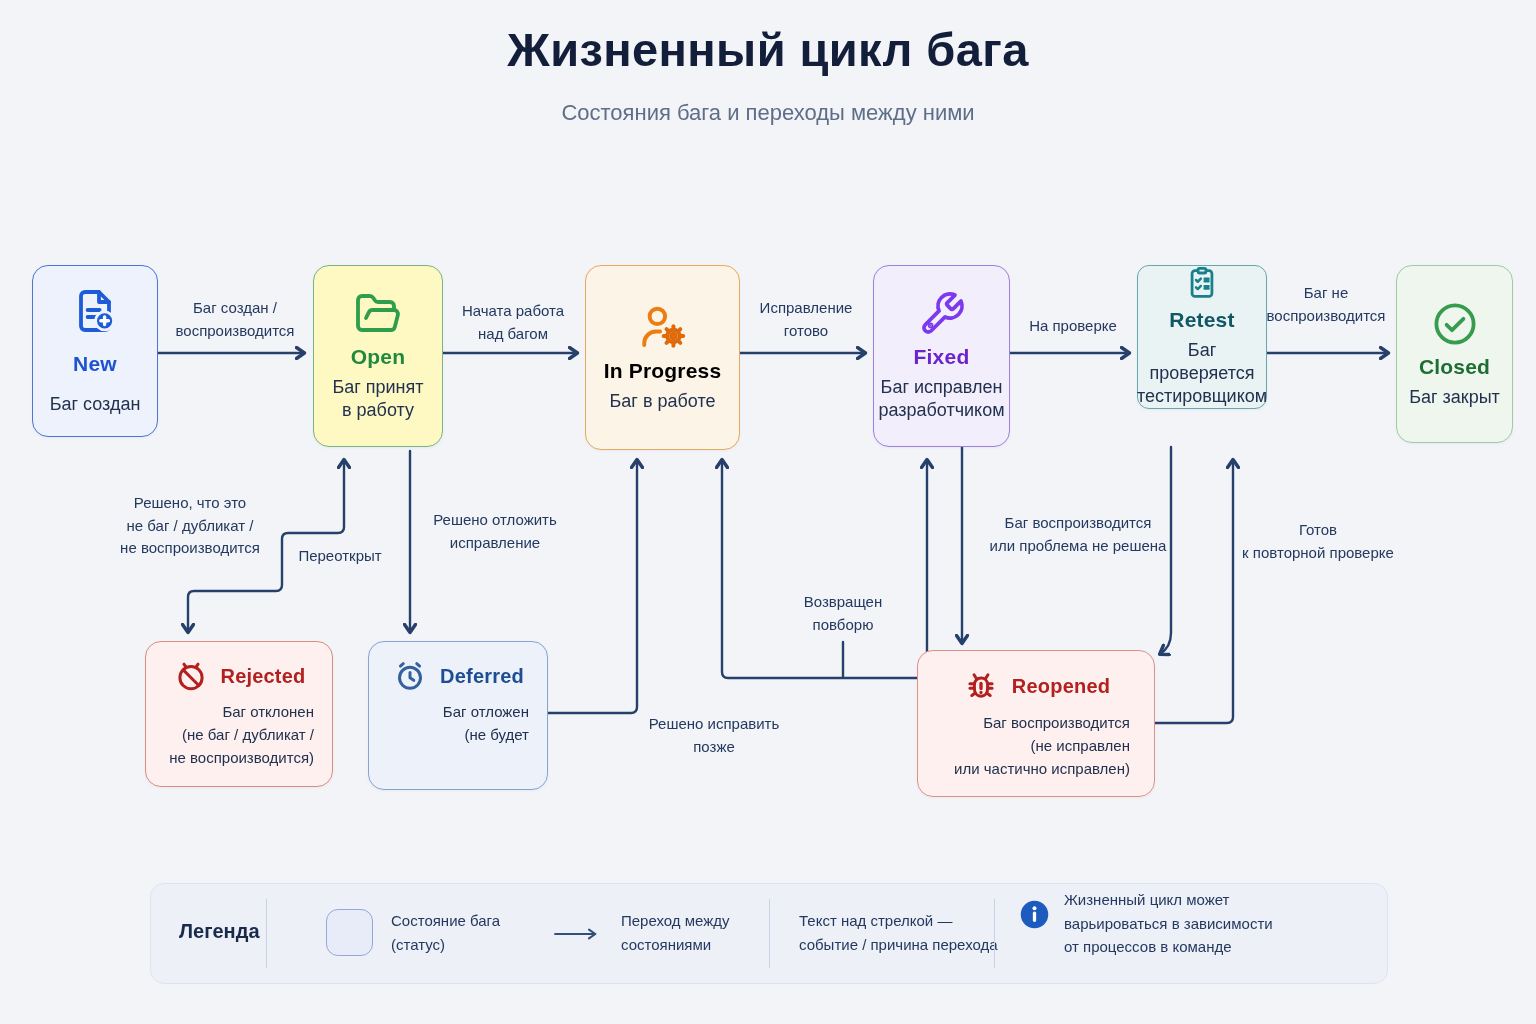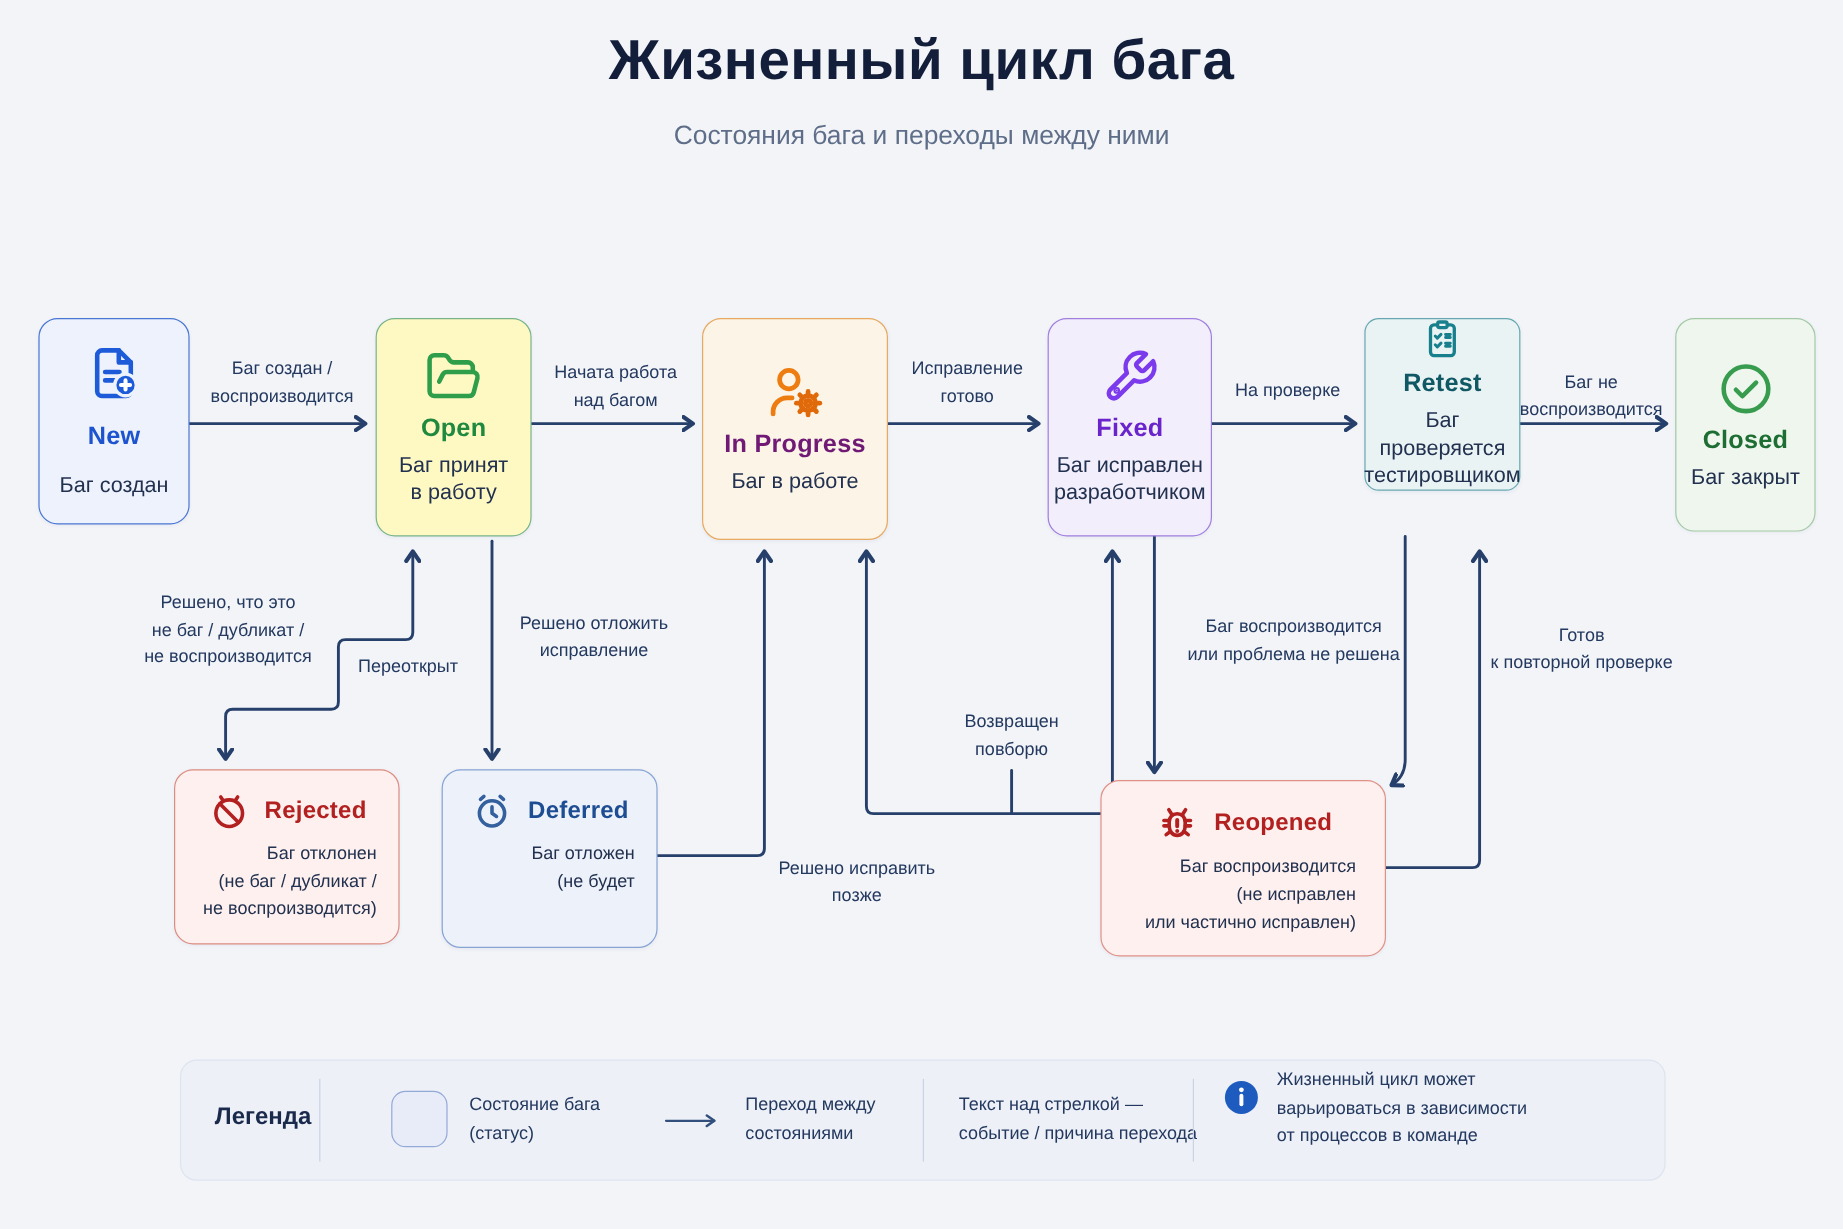--- a/index.html
+++ b/index.html
@@ -94,21 +94,21 @@
         <path d="M20 16.3 21.7 16.3"></path>
           <path d="M19.12 18.42 20.32 19.62"></path>
         <path d="M17 19.3 17 21"></path>
           <path d="M14.88 18.42 13.68 19.62"></path>
         <path d="M14 16.3 12.3 16.3"></path>
           <path d="M14.88 14.18 13.68 12.98"></path>
         <path d="M17 13.3 17 11.6"></path>
           <path d="M19.12 14.18 20.32 12.98"></path>
       </g>
     </svg>
-    <div class="stitle" style="color: #701a75;">In Progress</div>
+    <div class="stitle" style="color: #000000;">In Progress</div>
     <div class="ssub">
         <div>Баг в работе</div>
       </div>
   </div>
 
   <div class="state" style="left: 873px; top: 265px; width: 137px; height: 182px; background-color: rgb(242, 238, 251); border-color: rgb(160, 127, 224);">
     <svg width="48" height="48" viewBox="0 0 24 24" fill="none" stroke="#7c3aed" stroke-width="1.9" stroke-linecap="round" stroke-linejoin="round">
       <path d="M14.7 6.3a1 1 0 0 0 0 1.4l1.6 1.6a1 1 0 0 0 1.4 0l3.77-3.77a6 6 0 0 1-7.94 7.94l-6.91 6.91a2.12 2.12 0 0 1-3-3l6.91-6.91a6 6 0 0 1 7.94-7.94l-3.76 3.76z"></path>
       <circle cx="6.3" cy="17.7" r="0.45" fill="#7c3aed"></circle>
     </svg>
@@ -205,21 +205,21 @@
     <div>Начата работа</div>
       <div>над багом</div>
   </div>
   <div class="alabel" style="left:806px;top:297px">
     <div>Исправление</div>
       <div>готово</div>
   </div>
   <div class="alabel" style="left:1073px;top:315px">
     <div>На проверке</div>
   </div>
-  <div class="alabel" style="left:1326px;top:308px">
+  <div class="alabel" style="left:1326px;top:282px">
     <div>Баг не</div>
       <div>воспроизводится</div>
   </div>
   <div class="alabel" style="left:190px;top:492px">
     <div>Решено, что это</div>
       <div>не баг / дубликат /</div>
       <div>не воспроизводится</div>
   </div>
   <div class="alabel" style="left:340px;top:545px">
     <div>Переоткрыт</div>

